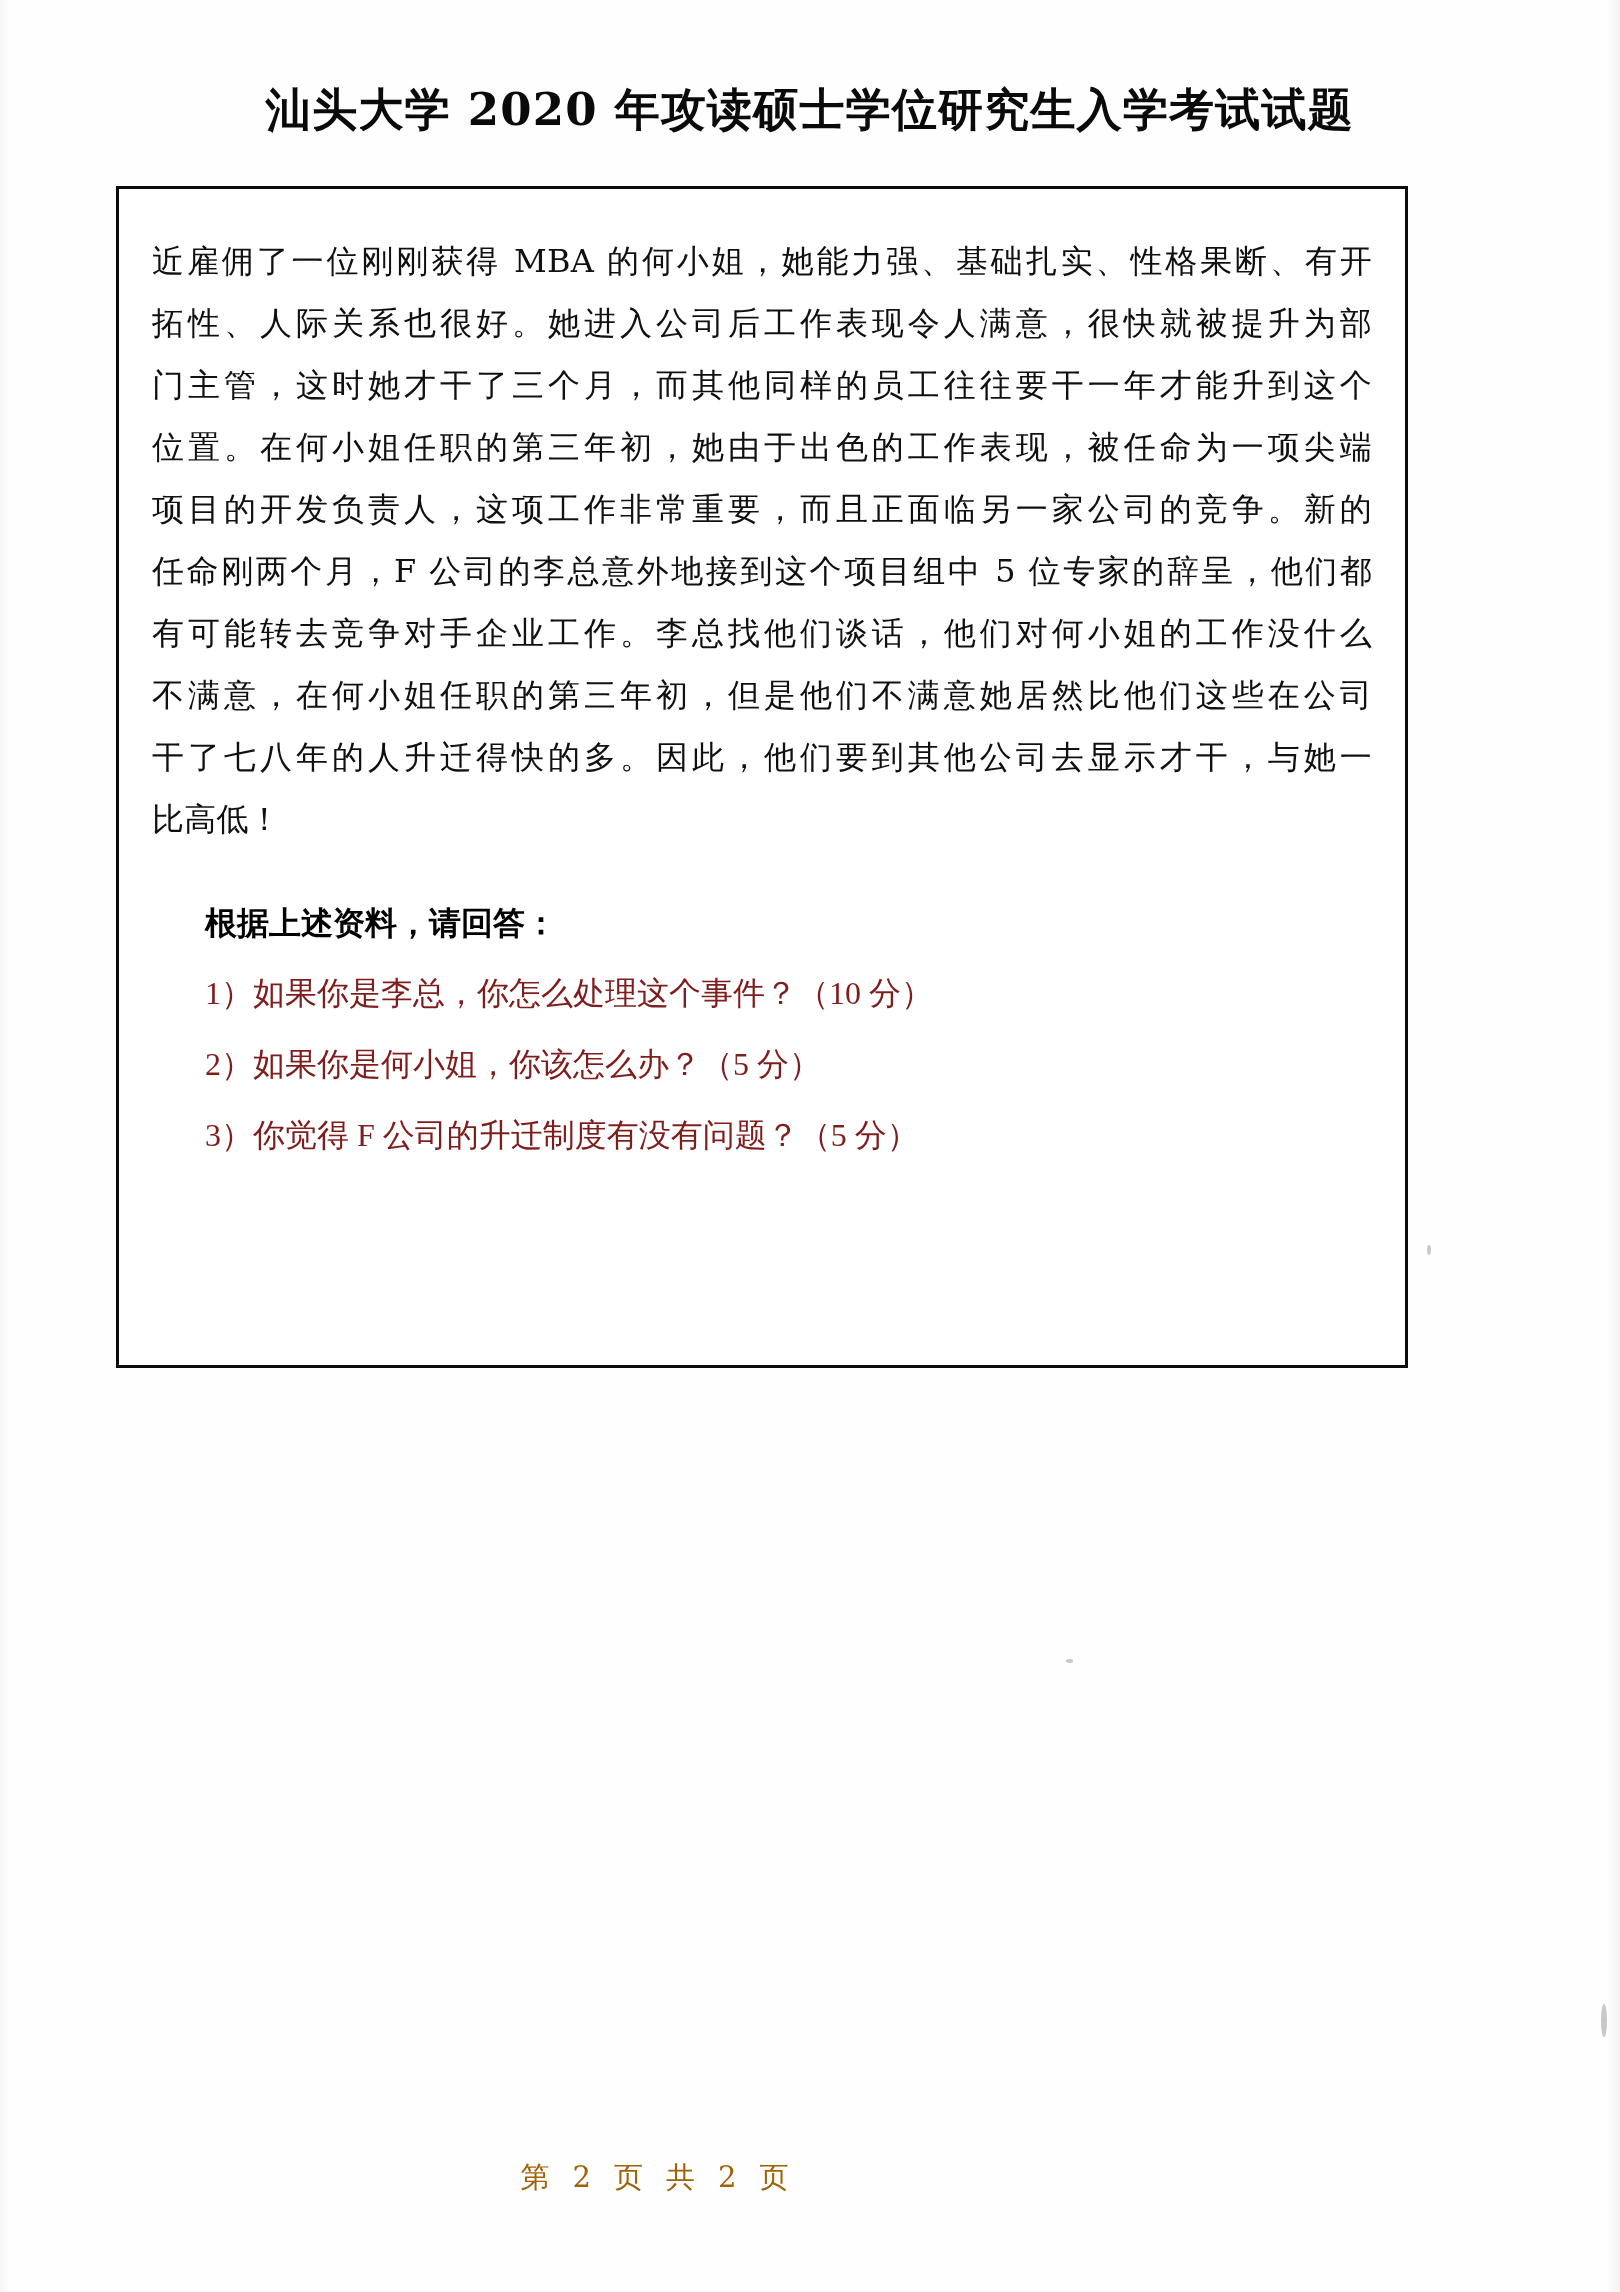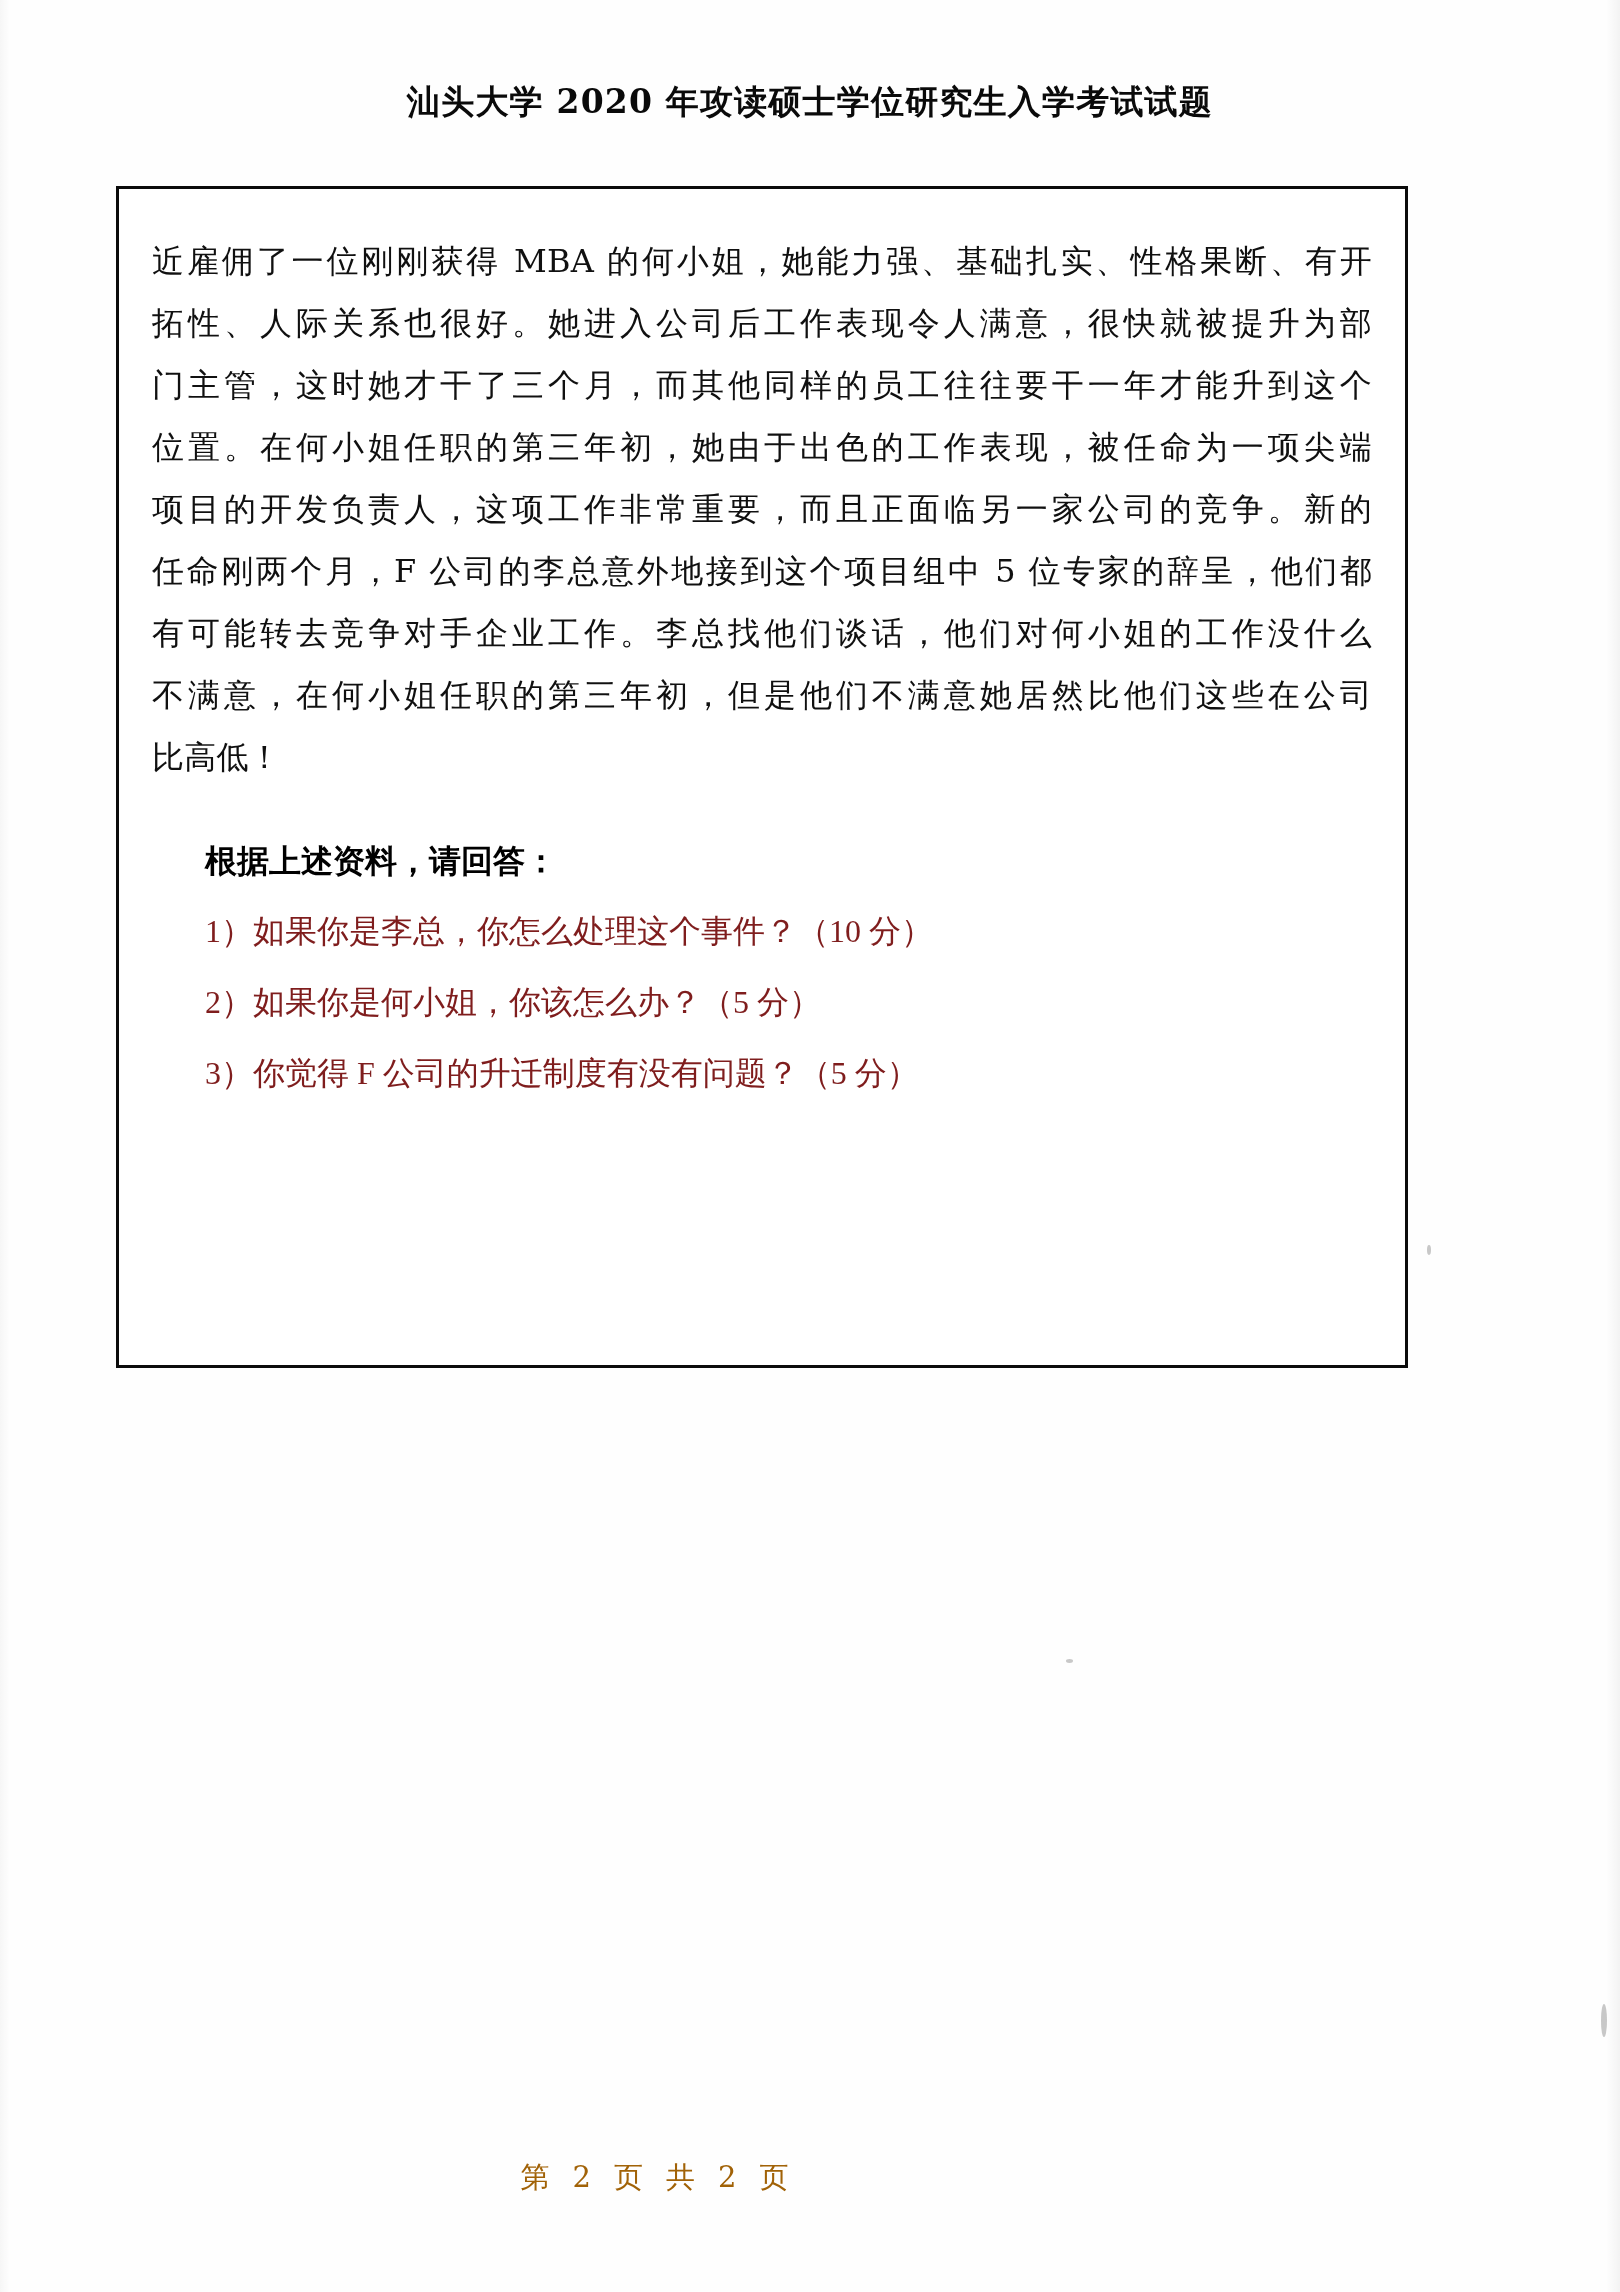--- a/index.html
+++ b/index.html
@@ -39,21 +39,21 @@
   }
 
   
   .exam-title {
     position: absolute;
     left: 0; top: 80px;
     width: 1620px;
     text-align: center;
     font-family: "DejaVu Serif", "Liberation Serif", serif;
     font-weight: 700;
-    font-size: 33px;
+    font-size: 45px;
     letter-spacing: 1.2px;
     color: #0a0a0a;
     white-space: nowrap;
   }
 
   
   .answer-frame {
     position: absolute;
     left: 116px;
     top: 186px;
@@ -155,20 +155,21 @@
 
       <div class="body-block">
         <span class="body-line justify">近雇佣了一位刚刚获得 MBA 的何小姐，她能力强、基础扎实、性格果断、有开</span>
         <span class="body-line justify">拓性、人际关系也很好。她进入公司后工作表现令人满意，很快就被提升为部</span>
         <span class="body-line justify">门主管，这时她才干了三个月，而其他同样的员工往往要干一年才能升到这个</span>
         <span class="body-line justify">位置。在何小姐任职的第三年初，她由于出色的工作表现，被任命为一项尖端</span>
         <span class="body-line justify">项目的开发负责人，这项工作非常重要，而且正面临另一家公司的竞争。新的</span>
         <span class="body-line justify">任命刚两个月，F 公司的李总意外地接到这个项目组中 5 位专家的辞呈，他们都</span>
         <span class="body-line justify">有可能转去竞争对手企业工作。李总找他们谈话，他们对何小姐的工作没什么</span>
         <span class="body-line justify">不满意，在何小姐任职的第三年初，但是他们不满意她居然比他们这些在公司</span>
+        <span class="body-line justify">干了七八年的人升迁得快的多。因此，他们要到其他公司去显示才干，与她一</span>
         <span class="body-line">比高低！</span>
       </div>
 
       <div class="questions">
         <div class="q-lead">根据上述资料，请回答：</div>
         <div class="q-item">1）如果你是李总，你怎么处理这个事件？（10 分）</div>
         <div class="q-item">2）如果你是何小姐，你该怎么办？（5 分）</div>
         <div class="q-item">3）你觉得 F 公司的升迁制度有没有问题？（5 分）</div>
       </div>
 

